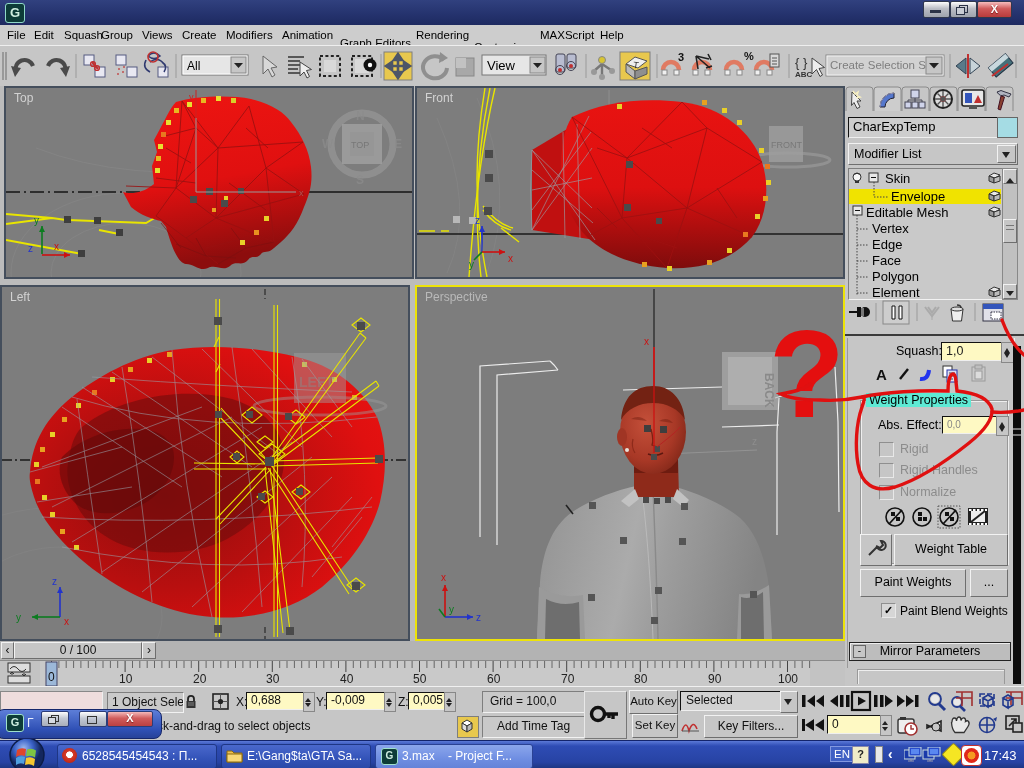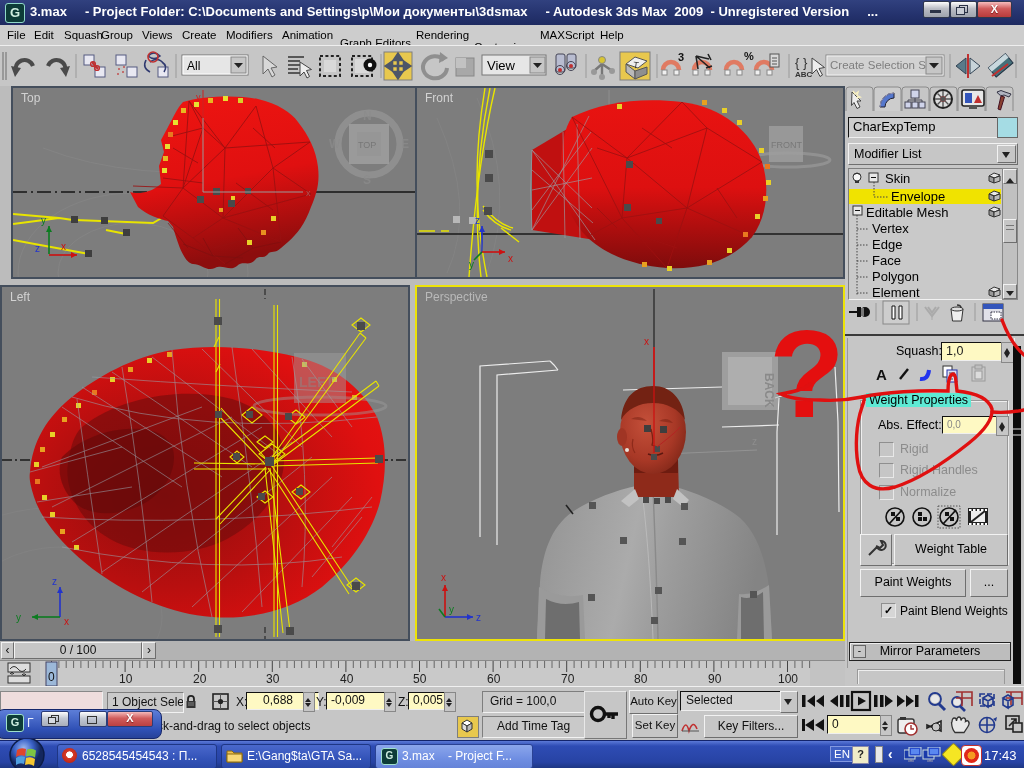--- a/index.html
+++ b/index.html
@@ -6,21 +6,20 @@
 .sunk{border-top:1px solid #7e7e7e;border-left:1px solid #7e7e7e;border-bottom:1px solid #f2f2f2;border-right:1px solid #f2f2f2;background:#c9c9c9;}
 .rais{border-top:1px solid #f2f2f2;border-left:1px solid #f2f2f2;border-bottom:1px solid #6e6e6e;border-right:1px solid #6e6e6e;background:#c6c6c6;}
 .fld{border-top:1px solid #111;border-left:1px solid #111;border-bottom:1px solid #efefef;border-right:1px solid #efefef;background:#fef9c3;}
 .t12{font-size:12px;color:#111;}
 svg{display:block;}
 </style></head><body>
 <div id="scr">
 
 <div class="abs" style="left:0;top:0;width:1024px;height:25px;background:linear-gradient(#31417f,#24326d 60%,#1e2a60);">
   <div class="abs" style="left:5px;top:3px;width:18px;height:18px;background:#0d3c38;border:1px solid #8fd8c8;border-radius:3px;color:#cfeee0;font-size:13px;font-weight:bold;text-align:center;line-height:17px;">G</div>
-  <div class="abs" style="left:30px;top:4px;color:#fff;font-size:13px;font-weight:bold;white-space:nowrap;">3.max&nbsp;&nbsp;&nbsp;&nbsp;&nbsp;- Project Folder: C:\Documents and Settings\p\Мои документы\3dsmax&nbsp;&nbsp;&nbsp;&nbsp;&nbsp;- Autodesk 3ds Max&nbsp; 2009&nbsp; - Unregistered Version&nbsp;&nbsp;&nbsp;&nbsp;&nbsp;...</div>
   <div class="abs" style="left:923px;top:1px;width:25px;height:15px;background:linear-gradient(#fdfdfd,#b9bcc4 45%,#9ea3ad);border:1px solid #30384d;border-radius:2px;">
      <div class="abs" style="left:6px;top:8px;width:11px;height:3px;background:#2b3347;"></div>
       </div>
   <div class="abs" style="left:950px;top:1px;width:25px;height:15px;background:linear-gradient(#fdfdfd,#b9bcc4 45%,#9ea3ad);border:1px solid #30384d;border-radius:2px;">
      <div class="abs" style="left:8px;top:3px;width:7px;height:6px;border:1px solid #2b3347;background:transparent;"></div>
      <div class="abs" style="left:5px;top:5px;width:7px;height:6px;border:1px solid #2b3347;background:#c8ccd4;"></div>
       </div>
   <div class="abs" style="left:977px;top:1px;width:33px;height:15px;background:linear-gradient(#f6bdbd,#cf5a5a 45%,#b83b3b);border:1px solid #30384d;border-radius:2px;color:#fff;font-weight:bold;font-size:11px;text-align:center;line-height:14px;text-shadow:0 1px 1px #7e1c1c;">X</div>
 </div>
 
@@ -194,21 +193,21 @@
   <g transform="rotate(-40 1000 20)">
           <rect x="990" y="14" width="22" height="12" fill="#45707a" stroke="#234"></rect>
           <rect x="990" y="14" width="22" height="5" fill="#c8d8de"></rect>
         </g>
   <path d="M992,30 l16,-12" stroke="#c03030" stroke-width="2"></path>
   <path d="M1016,8 V32" stroke="#9a9a9a"></path>
 </svg>
 </div>
 
 <div id="work" class="abs" style="left:0;top:86px;width:845px;height:555px;background:#bcbcbc;">
-  <div id="vpTop" class="abs" style="left:11px;top:0;width:410px;height:193px;background:#7d7d7d;border:2px solid #444e5c;box-sizing:border-box;overflow:hidden;padding-left:8px;">
+  <div id="vpTop" class="abs" style="left:4px;top:0;width:410px;height:193px;background:#7d7d7d;border:2px solid #444e5c;box-sizing:border-box;overflow:hidden;padding-left:8px;">
   <svg class="abs" style="left:0;top:0;" width="406" height="189" viewBox="0 0 406 189">
     <defs>
       <linearGradient id="tblob" x1="0" y1="0" x2="0.2" y2="1">
         <stop offset="0%" stop-color="#ee1511"></stop>
               <stop offset="55%" stop-color="#e01010"></stop>
               <stop offset="100%" stop-color="#8c0d0d"></stop>
       </linearGradient>
     </defs>
     <g stroke="#8b8b8b" fill="none" opacity="0.5">
       <ellipse cx="120" cy="185" rx="115" ry="80"></ellipse>
@@ -870,21 +869,21 @@
         <rect x="2.5" y="7" width="9" height="7" fill="#333"></rect>
         <path d="M4,9 h6 M4,11 h6" stroke="#999" stroke-width="0.8"></path>
       </svg>
 
   <svg class="abs" style="left:212px;top:6px;" width="17" height="17" viewBox="0 0 17 17">
         <rect x="1" y="1" width="15" height="15" fill="none" stroke="#222" stroke-width="1.6"></rect>
         <path d="M8.5,1 v15 M1,8.5 h15" stroke="#555"></path>
         <circle cx="8.5" cy="8.5" r="2.6" fill="#222"></circle>
       </svg>
   <div class="abs t12" style="left:236px;top:8px;">X:</div>
-  <div class="abs fld t12" style="left:246px;top:5px;width:55px;height:16px;line-height:15px;padding-left:16px;">0,688</div>
+  <div class="abs fld t12" style="left:246px;top:5px;width:55px;height:16px;line-height:15px;padding-left:4px;">0,688</div>
   <div class="abs" style="left:303px;top:5px;width:10px;height:18px;background:#c6c6c6;border:1px solid #888;">
         <div class="abs" style="left:1px;top:2px;width:0;height:0;border:3px solid transparent;border-bottom:4.5px solid #222;"></div>
         <div class="abs" style="left:1px;top:10px;width:0;height:0;border:3px solid transparent;border-top:4.5px solid #222;"></div>
       </div>
   <div class="abs t12" style="left:316px;top:8px;">Y:</div>
   <div class="abs fld t12" style="left:326px;top:5px;width:56px;height:16px;line-height:15px;padding-left:4px;">-0,009</div>
   <div class="abs" style="left:384px;top:5px;width:10px;height:18px;background:#c6c6c6;border:1px solid #888;">
         <div class="abs" style="left:1px;top:2px;width:0;height:0;border:3px solid transparent;border-bottom:4.5px solid #222;"></div>
         <div class="abs" style="left:1px;top:10px;width:0;height:0;border:3px solid transparent;border-top:4.5px solid #222;"></div>
       </div>

